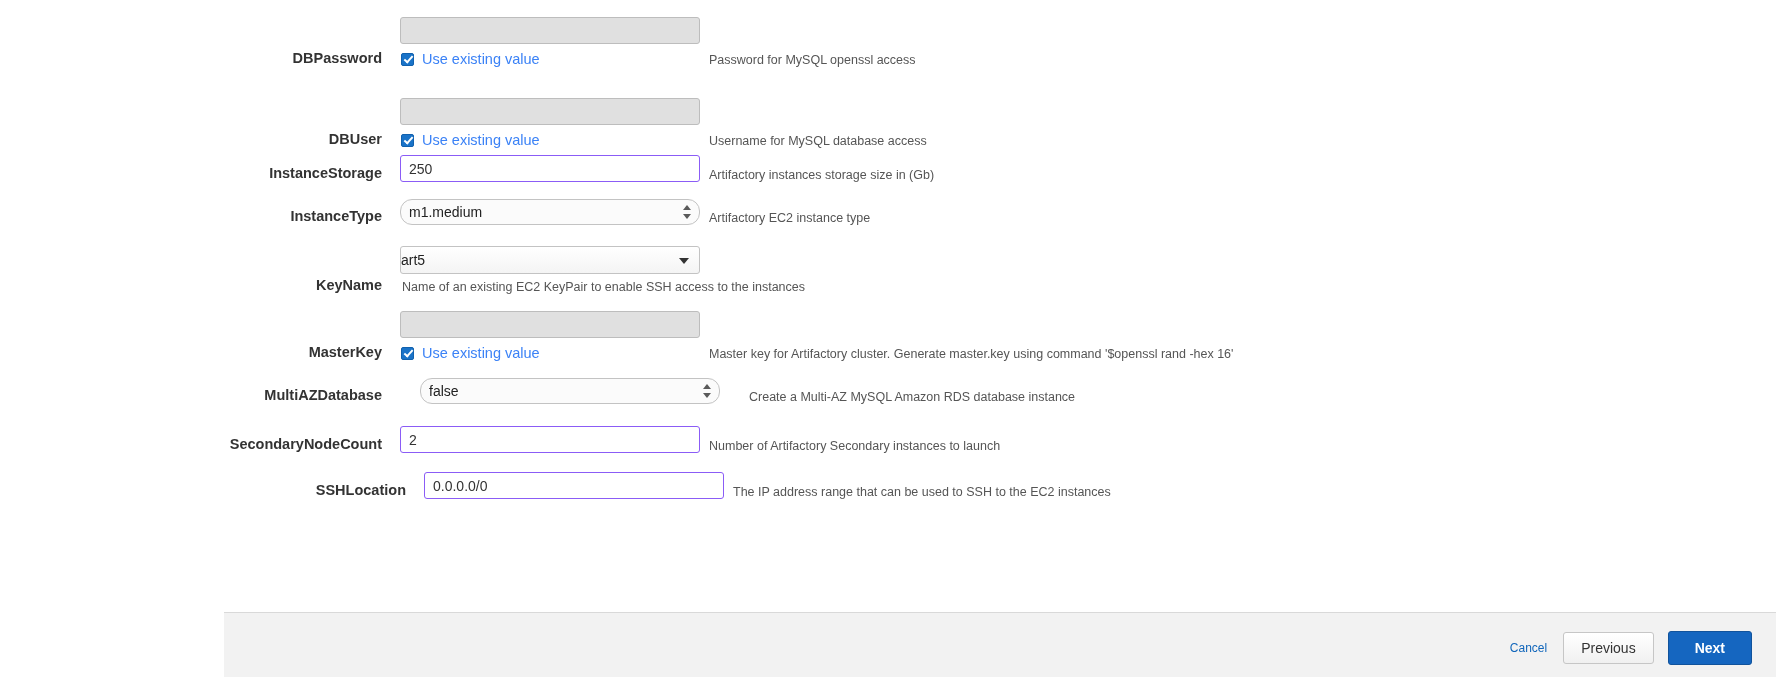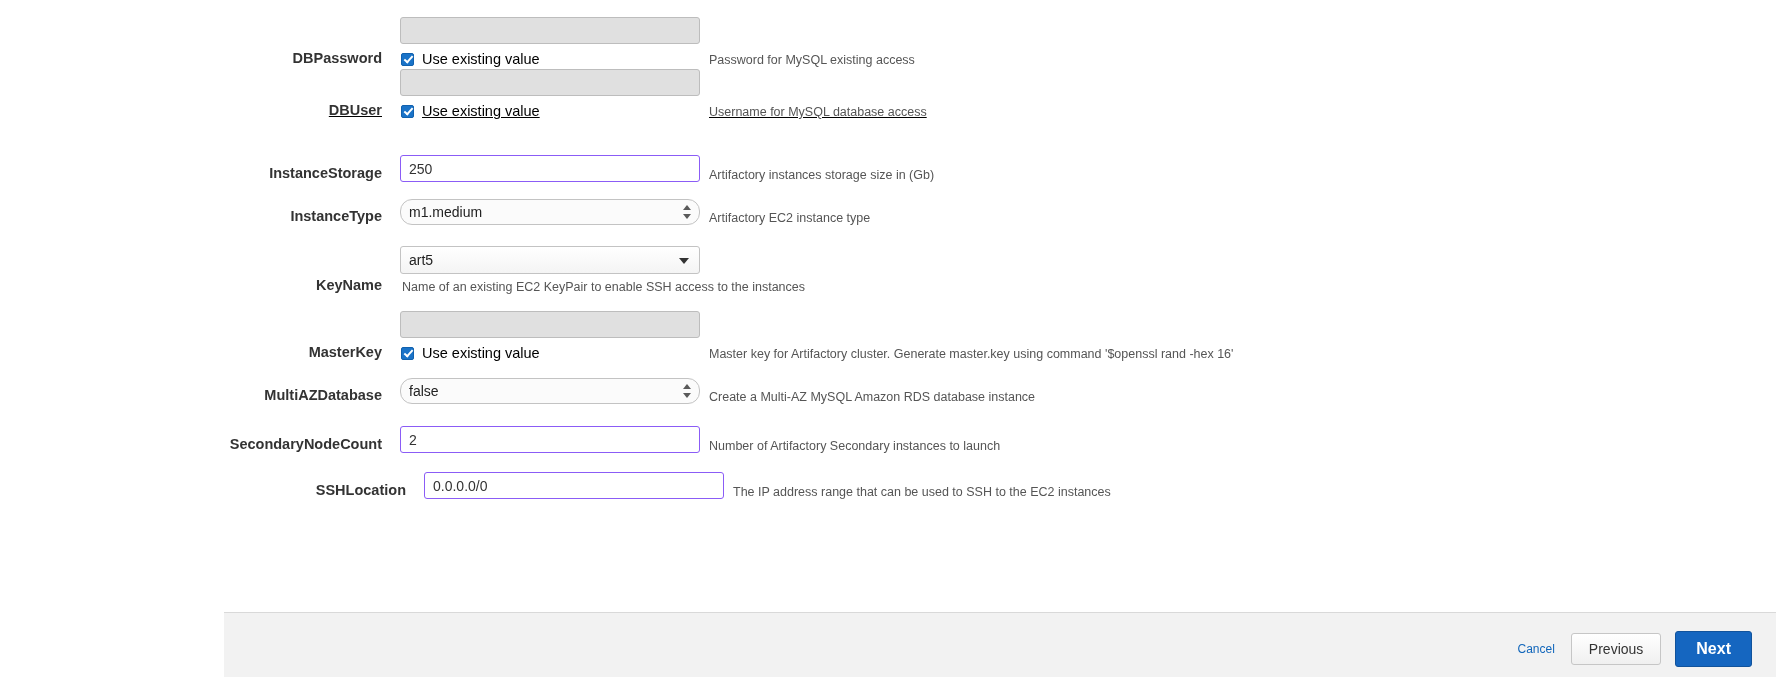--- a/index.html
+++ b/index.html
@@ -90,21 +90,21 @@
     left: 3.5px;
     top: 0.5px;
     width: 3px;
     height: 7px;
     border: solid #ffffff;
     border-width: 0 2px 2px 0;
     transform: rotate(42deg);
   }
   .cb-label {
     font-size: 14.5px;
-    color: #000000;
+    color: #3b82f6;
     margin-left: 8px;
   }
   
   .sel-native {
     position: relative;
     width: 300px;
     height: 26px;
     box-sizing: border-box;
     border: 1px solid #c3c3c3;
     border-radius: 12px;
@@ -146,21 +146,20 @@
     width: 300px;
     height: 28px;
     box-sizing: border-box;
     border: 1px solid #c3c3c3;
     border-radius: 3px;
     background: linear-gradient(#ffffff, #f4f4f4);
     font-size: 14px;
     color: #222222;
     display: flex;
     align-items: center;
-    padding-left: 8px;
     cursor: pointer;
   }
   .caret {
     position: absolute;
     right: 10px;
     top: 50%;
     margin-top: -2px;
     width: 0;
     height: 0;
     border-left: 5px solid transparent;
@@ -203,26 +202,26 @@
     font-size: 14px;
     color: #333333;
     background: linear-gradient(#ffffff, #f0f0f0);
     border: 1px solid #c6c6c6;
     border-radius: 3px;
     padding: 7px 17px;
     cursor: pointer;
     font-family: "Liberation Sans", sans-serif;
   }
   .btn-next {
-    font-size: 16px;
+    font-size: 14px;
     color: #ffffff;
     background: #1566c0;
     border: 1px solid #11539c;
     border-radius: 3px;
-    padding: 8px 20px;
+    padding: 8px 26px;
     cursor: pointer;
     font-weight: bold;
     font-family: "Liberation Sans", sans-serif;
   }
 </style>
 </head>
 <body>
 
 <div id="page">
 
@@ -230,24 +229,24 @@
 
     <div class="param-row" style="position:absolute; left:0; top:17px;">
       <div class="param-label">DBPassword</div>
       <div class="param-control">
         <input class="txt disabled" type="password" disabled="" value="" style="">
         <div class="checkrow">
           <div class="cb"></div>
           <span class="cb-label">Use existing value</span>
         </div>
       </div>
-      <div class="param-desc">Password for MySQL existing access</div>
-    </div>
-
-    <div class="param-row" style="position:absolute; left:0; top:69px;text-decoration:underline;">
+      <div class="param-desc">Password for MySQL openssl access</div>
+    </div>
+
+    <div class="param-row" style="position:absolute; left:0; top:98px;">
       <div class="param-label">DBUser</div>
       <div class="param-control">
         <input class="txt disabled" type="text" disabled="" value="" style="">
         <div class="checkrow">
           <div class="cb"></div>
           <span class="cb-label">Use existing value</span>
         </div>
       </div>
       <div class="param-desc">Username for MySQL database access</div>
     </div>
@@ -290,21 +289,21 @@
       <div class="param-control">
         <input class="txt disabled" type="password" disabled="" value="" style="">
         <div class="checkrow">
           <div class="cb"></div>
           <span class="cb-label">Use existing value</span>
         </div>
       </div>
       <div class="param-desc">Master key for Artifactory cluster. Generate master.key using command '$openssl rand -hex 16'</div>
     </div>
 
-    <div class="param-row" style="position:absolute; left:0; top:378px;">
+    <div class="param-row" style="position:absolute; left:0; top:378px;gap:20px;">
       <div class="param-label">MultiAZDatabase</div>
       <div class="param-control">
         <div class="sel-native">
           <span>false</span>
           <span class="stepper">
             <span class="up"></span>
               <span class="dn"></span>
           </span>
         </div>
       </div>

